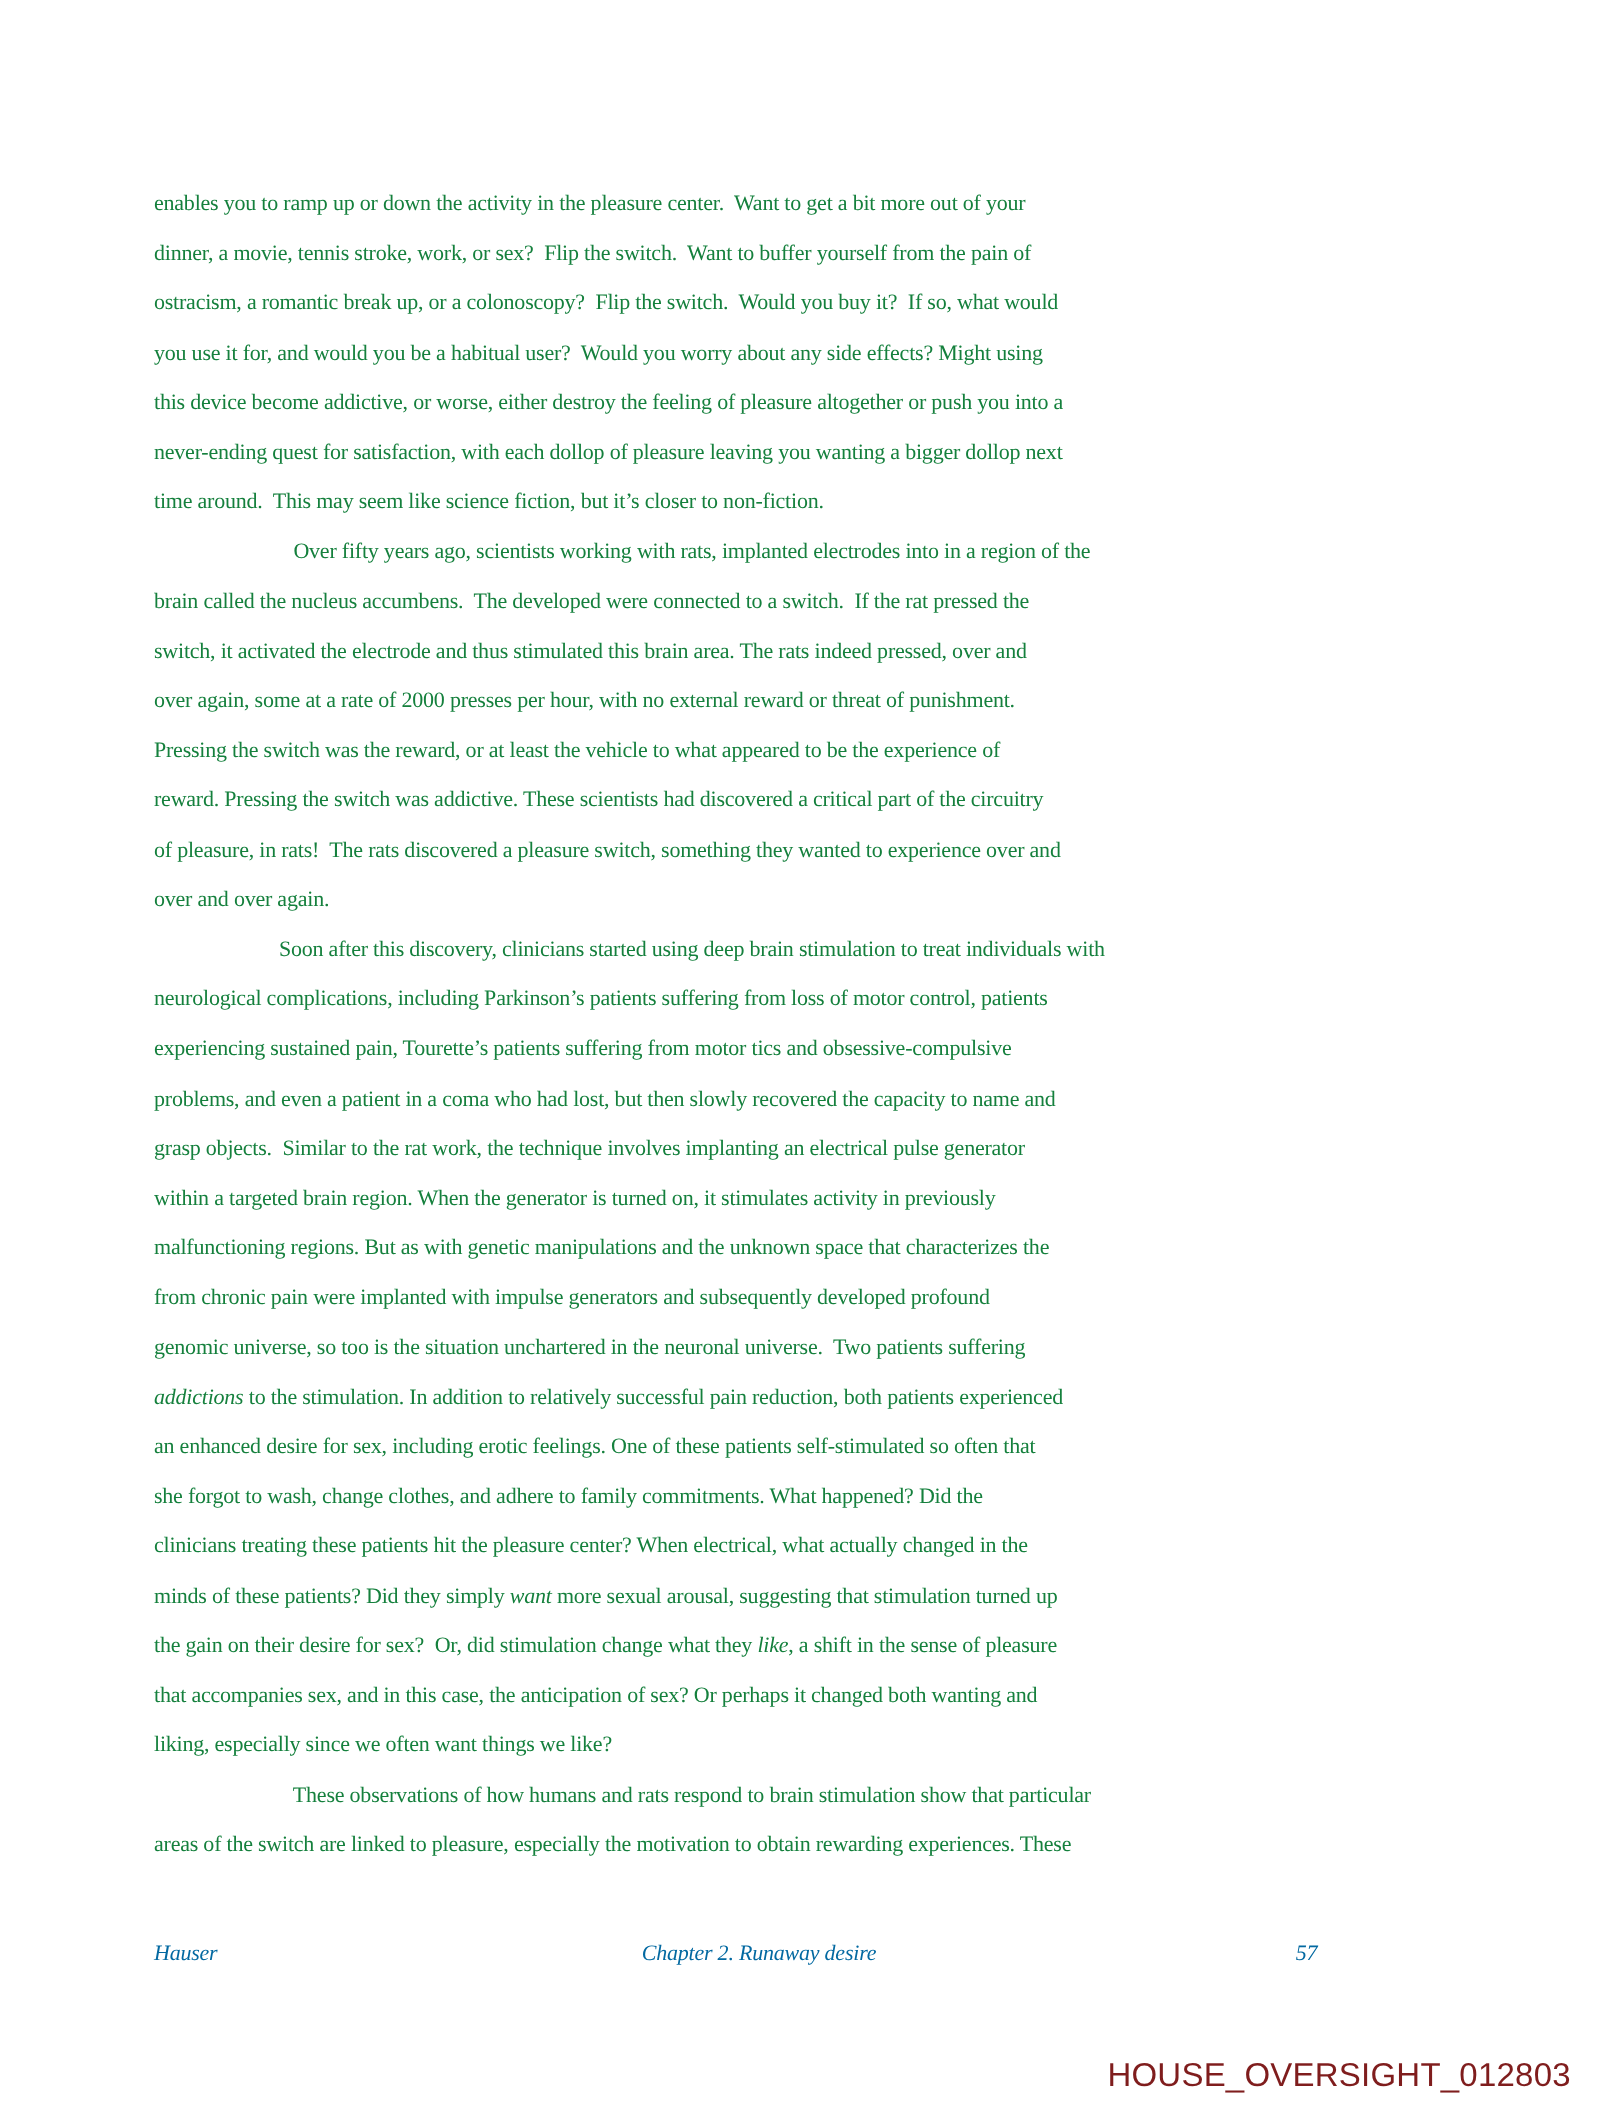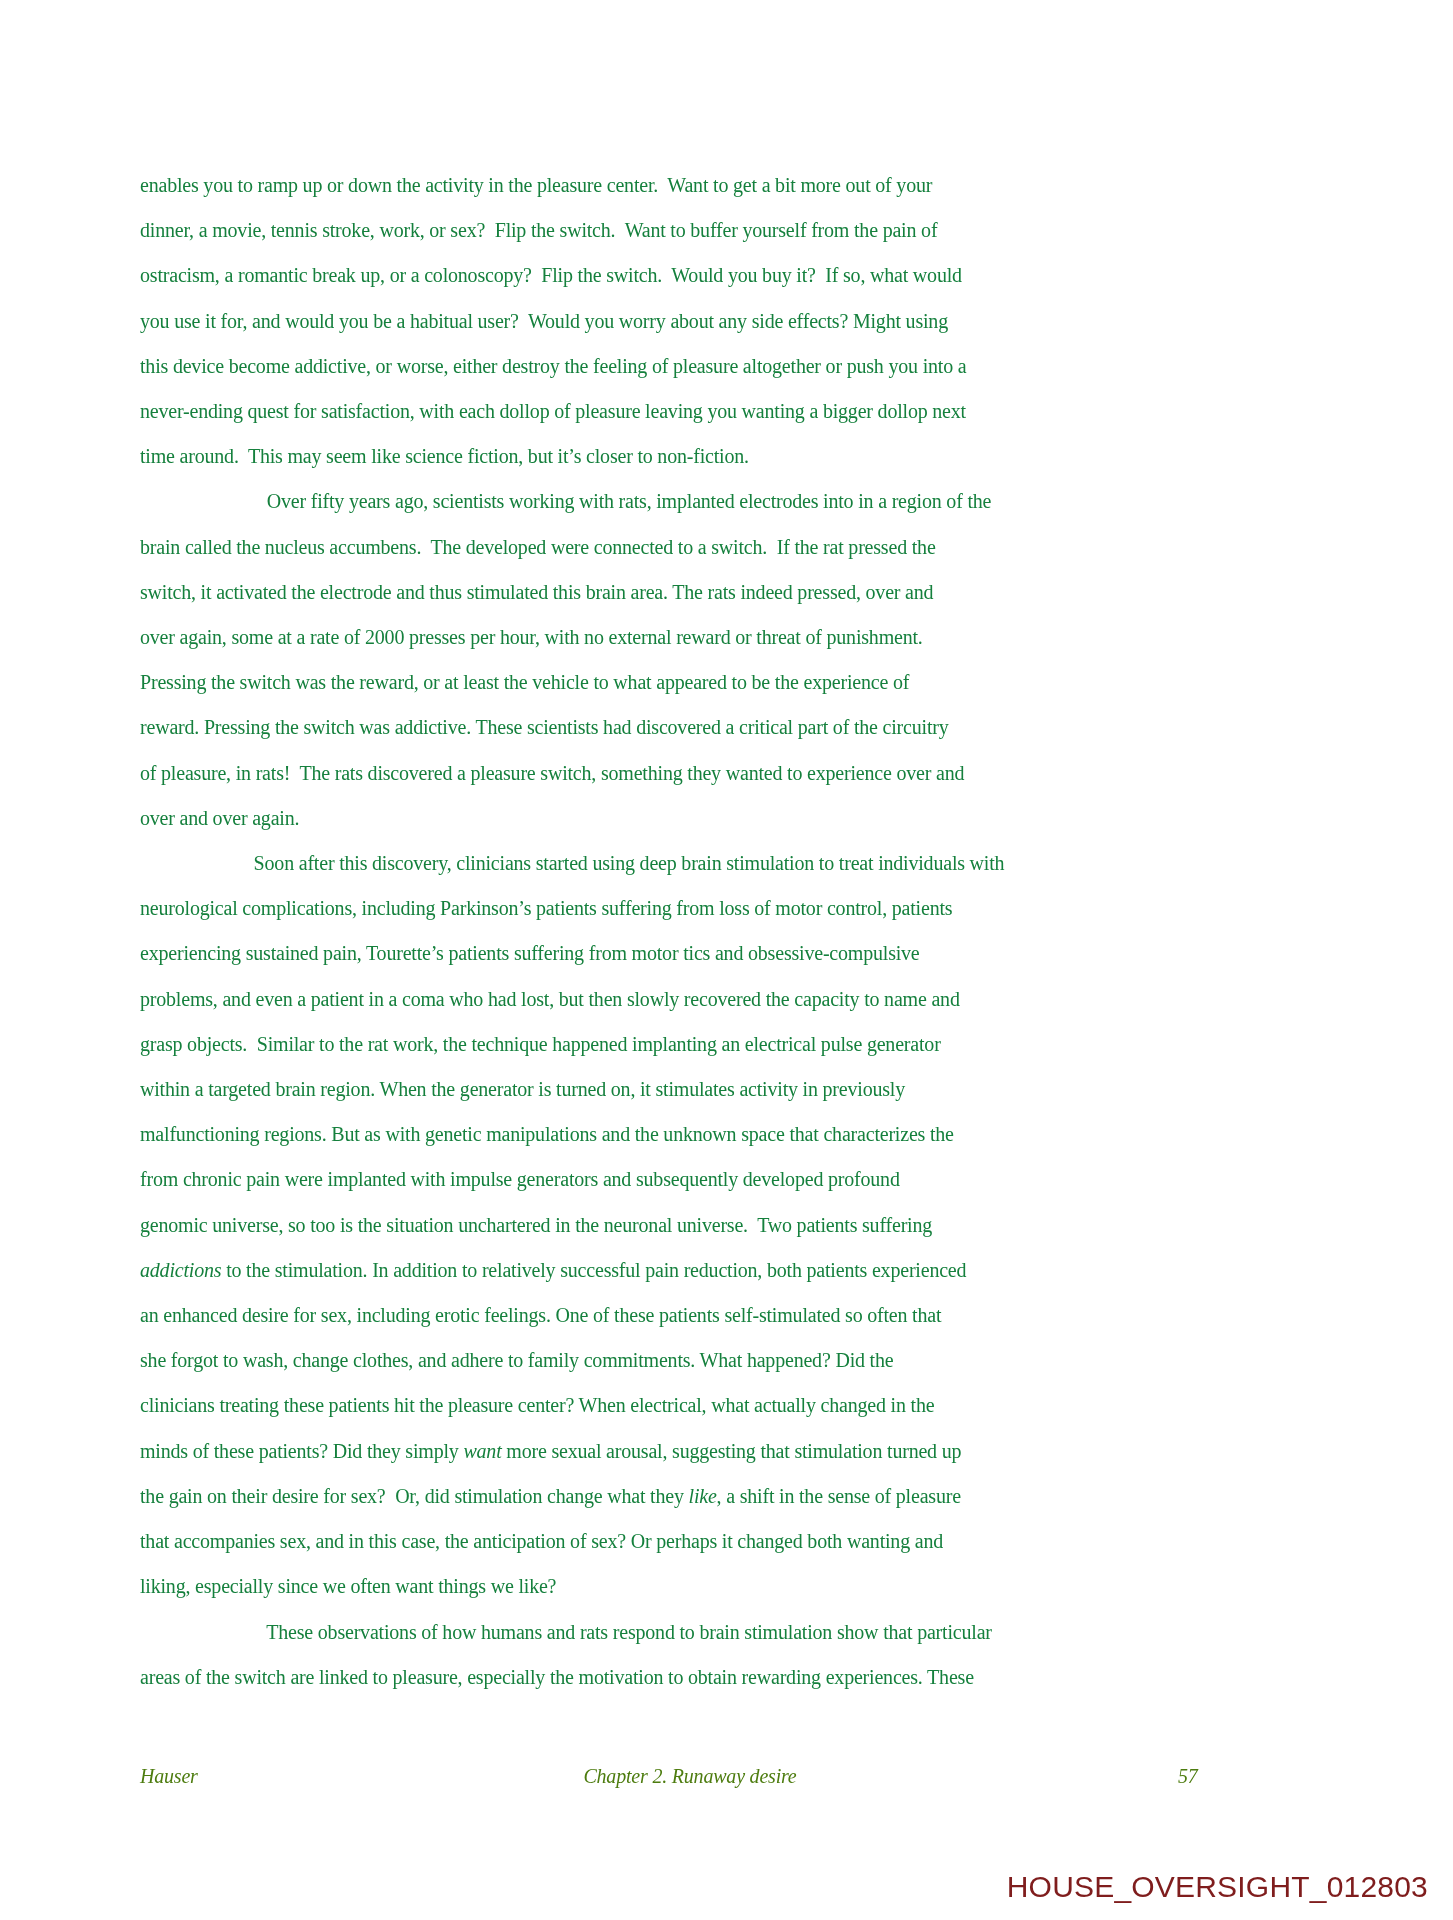--- a/index.html
+++ b/index.html
@@ -25,21 +25,21 @@
   .line.indent { text-indent: 68px; text-align: center; }
   .it { font-style: italic; }
   .footer {
     position: absolute;
     left: 140px;
     top: 1765px;
     width: 1100px;
     height: 30px;
     font-size: 20px;
     font-style: italic;
-    color: #4d7c0f;
+    color: #0369a1;
     letter-spacing: -0.2px;
   }
   .footer-author { position: absolute; left: 0; top: 0; }
   .footer-chapter { position: absolute; left: 0; top: 0; width: 100%; text-align: center; }
   .footer-pagenum { position: absolute; left: 1038px; top: 0; }
   .bates {
     position: absolute;
     right: 25px;
     top: 1870px;
     font-family: "Liberation Sans", sans-serif;
@@ -66,21 +66,21 @@
       <div class="line"><span>switch, it activated the electrode and thus stimulated this brain area. The rats indeed pressed, over and</span></div>
       <div class="line"><span>over again, some at a rate of 2000 presses per hour, with no external reward or threat of punishment.</span></div>
       <div class="line"><span>Pressing the switch was the reward, or at least the vehicle to what appeared to be the experience of</span></div>
       <div class="line"><span>reward. Pressing the switch was addictive. These scientists had discovered a critical part of the circuitry</span></div>
       <div class="line"><span>of pleasure, in rats!  The rats discovered a pleasure switch, something they wanted to experience over and</span></div>
       <div class="line"><span>over and over again.</span></div>
       <div class="line indent"><span>Soon after this discovery, clinicians started using deep brain stimulation to treat individuals with</span></div>
       <div class="line"><span>neurological complications, including Parkinson’s patients suffering from loss of motor control, patients</span></div>
       <div class="line"><span>experiencing sustained pain, Tourette’s patients suffering from motor tics and obsessive-compulsive</span></div>
       <div class="line"><span>problems, and even a patient in a coma who had lost, but then slowly recovered the capacity to name and</span></div>
-      <div class="line"><span>grasp objects.  Similar to the rat work, the technique happened implanting an electrical pulse generator</span></div>
+      <div class="line"><span>grasp objects.  Similar to the rat work, the technique involves implanting an electrical pulse generator</span></div>
       <div class="line"><span>within a targeted brain region. When the generator is turned on, it stimulates activity in previously</span></div>
       <div class="line"><span>malfunctioning regions. But as with genetic manipulations and the unknown space that characterizes the</span></div>
       <div class="line"><span>from chronic pain were implanted with impulse generators and subsequently developed profound</span></div>
       <div class="line"><span>genomic universe, so too is the situation unchartered in the neuronal universe.  Two patients suffering</span></div>
       <div class="line"><span class="it">addictions</span><span> to the stimulation. In addition to relatively successful pain reduction, both patients experienced</span></div>
       <div class="line"><span>an enhanced desire for sex, including erotic feelings. One of these patients self-stimulated so often that</span></div>
       <div class="line"><span>she forgot to wash, change clothes, and adhere to family commitments. What happened? Did the</span></div>
       <div class="line"><span>clinicians treating these patients hit the pleasure center? When electrical, what actually changed in the</span></div>
       <div class="line"><span>minds of these patients? Did they simply </span><span class="it">want</span><span> more sexual arousal, suggesting that stimulation turned up</span></div>
       <div class="line"><span>the gain on their desire for sex?  Or, did stimulation change what they </span><span class="it">like</span><span>, a shift in the sense of pleasure</span></div>

